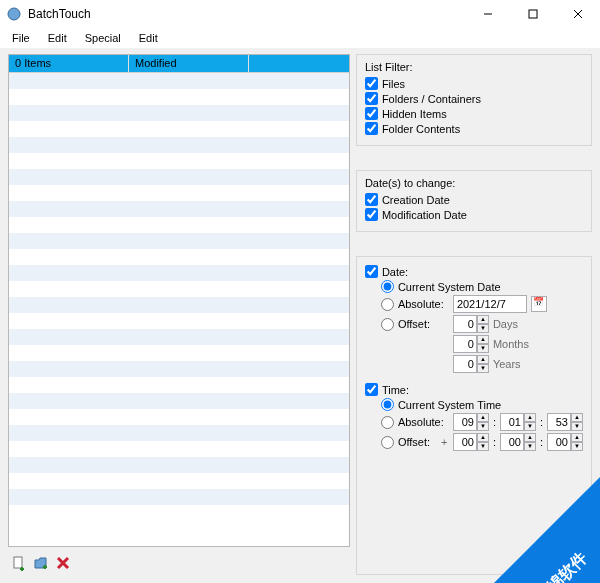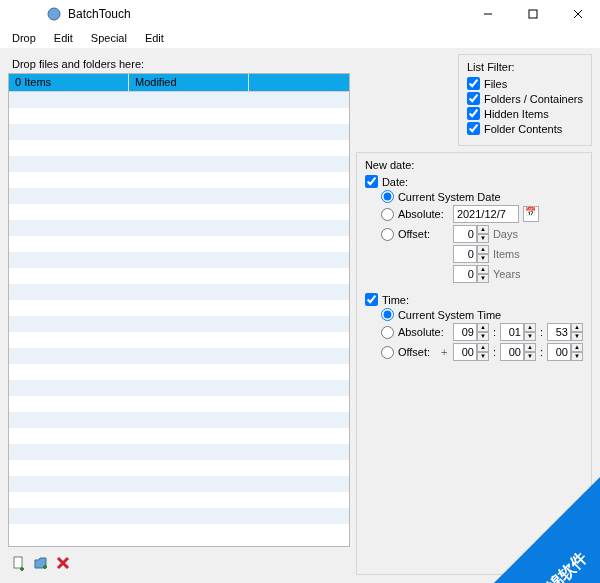--- a/index.html
+++ b/index.html
@@ -1,18 +1,18 @@
 <!DOCTYPE html>
 <html><head>
 <meta charset="utf-8">
 <style>
 * { box-sizing: border-box; margin: 0; padding: 0; font-family: "Segoe UI", Tahoma, sans-serif; font-size: 11px; }
 body { width: 600px; height: 583px; background: #fff; overflow: hidden; position: relative; }
 
-.titlebar { height: 28px; display: flex; align-items: center; padding: 0 0 0 6px; background: #fff; margin-left: 40px; }
+.titlebar { height: 28px; display: flex; align-items: center; padding: 0 0 0 6px; background: #fff; }
 .titlebar .app-icon { width: 16px; height: 16px; margin-right: 6px; display:inline-block; }
 .titlebar .title { flex: 1; font-size: 12px; }
 .titlebar .win-btns { display: flex; }
 .titlebar .wb { width: 45px; height: 28px; display: flex; align-items: center; justify-content: center; font-size: 13px; }
 
 .menubar { height: 20px; display: flex; align-items: center; padding: 0 4px; gap: 2px; }
 .menubar .mi { padding: 2px 8px; }
 
 .client { position: absolute; top: 48px; left: 0; right: 0; bottom: 0; display: flex; padding: 6px 8px 8px 8px; gap: 6px; background: #f0f0f0; }
 
@@ -25,28 +25,28 @@
 .gh2 { width: 120px; }
 .gh3 { flex: 1; }
 .grid-body { flex: 1; overflow: hidden; }
 .row { height: 16px; }
 .row:nth-child(odd) { background: #eaf1f9; }
 .row:nth-child(even) { background: #fff; }
 
 .toolbar { height: 28px; display: flex; align-items: center; gap: 4px; padding: 4px 2px 0 2px; }
 .tb-icon { width: 18px; height: 18px; display:inline-flex; align-items:center; justify-content:center; }
 
-.rightpane { flex: 1; display: flex; flex-direction: column; gap: 6px; align-items: flex-end; }
+.rightpane { flex: 1; display: flex; flex-direction: column; gap: 24px; }
 .group { border: 1px solid #d6d6d6; background: #f0f0f0; padding: 6px 8px 8px 8px; }
 .group .legend { margin-bottom: 4px; }
 .chk, .rad { display: flex; align-items: center; gap: 4px; margin: 2px 0; }
 .chk input, .rad input { width: 13px; height: 13px; }
 .inset { margin-left: 16px; }
 .row-f { display: flex; align-items: center; gap: 4px; margin: 2px 0; }
-.date-input { width: 66px; height: 18px; padding: 1px 3px; border: 1px solid #abadb3; background: #fff; font-size: 11px; }
+.date-input { width: 74px; height: 18px; padding: 1px 3px; border: 1px solid #abadb3; background: #fff; font-size: 11px; }
 .spin { width: 36px; height: 18px; display:flex; }
 .spin input { width: 24px; border: 1px solid #abadb3; text-align: right; padding-right: 2px; font-size:11px; }
 .spin .sb { width:12px; display:flex; flex-direction:column; }
 .spin .sb div { flex:1; border:1px solid #abadb3; font-size:6px; line-height:6px; text-align:center; background:#f0f0f0; }
 .muted { color: #6d6d6d; }
 .cal-btn { width:16px; height:16px; border:1px solid #abadb3; font-size:9px; text-align:center; background:#fff; }
 
 .watermark { position: absolute; right: 0; bottom: 0; width: 150px; height: 150px; overflow: hidden; pointer-events: none; }
 .watermark .tri { position:absolute; right:-75px; bottom:-75px; width:150px; height:150px; background:#0a7be0; transform: rotate(45deg); }
 .watermark .txt { position:absolute; right:8px; bottom:20px; color:#fff; font-size:16px; font-weight:bold; transform: rotate(-45deg); transform-origin: right bottom; white-space:nowrap; }
@@ -75,30 +75,29 @@
     <div class="wb">
       <svg width="10" height="10">
           <line x1="1" y1="1" x2="9" y2="9" stroke="#000"></line>
           <line x1="9" y1="1" x2="1" y2="9" stroke="#000"></line>
         </svg>
     </div>
   </div>
 </div>
 
 <div class="menubar">
-  <div class="mi">Drop</div>
+  <div class="mi">File</div>
   <div class="mi">Edit</div>
   <div class="mi">Special</div>
   <div class="mi">Edit</div>
 </div>
 
 <div class="client">
 
   <div class="leftpane">
-    <div class="drop-label">Drop files and folders here:</div>
     <div class="grid">
       <div class="grid-head">
         <div class="gh gh1">0 Items</div>
         <div class="gh gh2">Modified</div>
       </div>
       <div class="grid-body">
         <div class="row"></div>
           <div class="row"></div>
           <div class="row"></div>
           <div class="row"></div>
@@ -163,23 +162,33 @@
       <label class="chk">
           <input type="checkbox" checked="" style="">
           <span>Hidden Items</span>
         </label>
       <label class="chk">
           <input type="checkbox" checked="" style="">
           <span>Folder Contents</span>
         </label>
     </div>
 
+    <div class="group">
+      <div class="legend">Date(s) to change:</div>
+      <label class="chk">
+          <input type="checkbox" checked="" style="">
+          <span>Creation Date</span>
+        </label>
+      <label class="chk">
+          <input type="checkbox" checked="" style="">
+          <span>Modification Date</span>
+        </label>
+    </div>
 
     <div class="group" style="flex:1;">
-      <div class="legend">New date:</div>
 
       <label class="chk">
           <input type="checkbox" checked="" style="">
           <span>Date:</span>
         </label>
       <div class="inset">
         <label class="rad">
             <input type="radio" name="dmode" checked="" style="">
             <span>Current System Date</span>
           </label>
@@ -206,21 +215,21 @@
           <span class="muted">Days</span>
         </div>
         <div class="row-f" style="margin-left:72px;">
           <div class="spin">
               <input value="0" style="">
               <div class="sb">
                 <div>▲</div>
                 <div>▼</div>
               </div>
             </div>
-          <span class="muted">Items</span>
+          <span class="muted">Months</span>
         </div>
         <div class="row-f" style="margin-left:72px;">
           <div class="spin">
               <input value="0" style="">
               <div class="sb">
                 <div>▲</div>
                 <div>▼</div>
               </div>
             </div>
           <span class="muted">Years</span>

